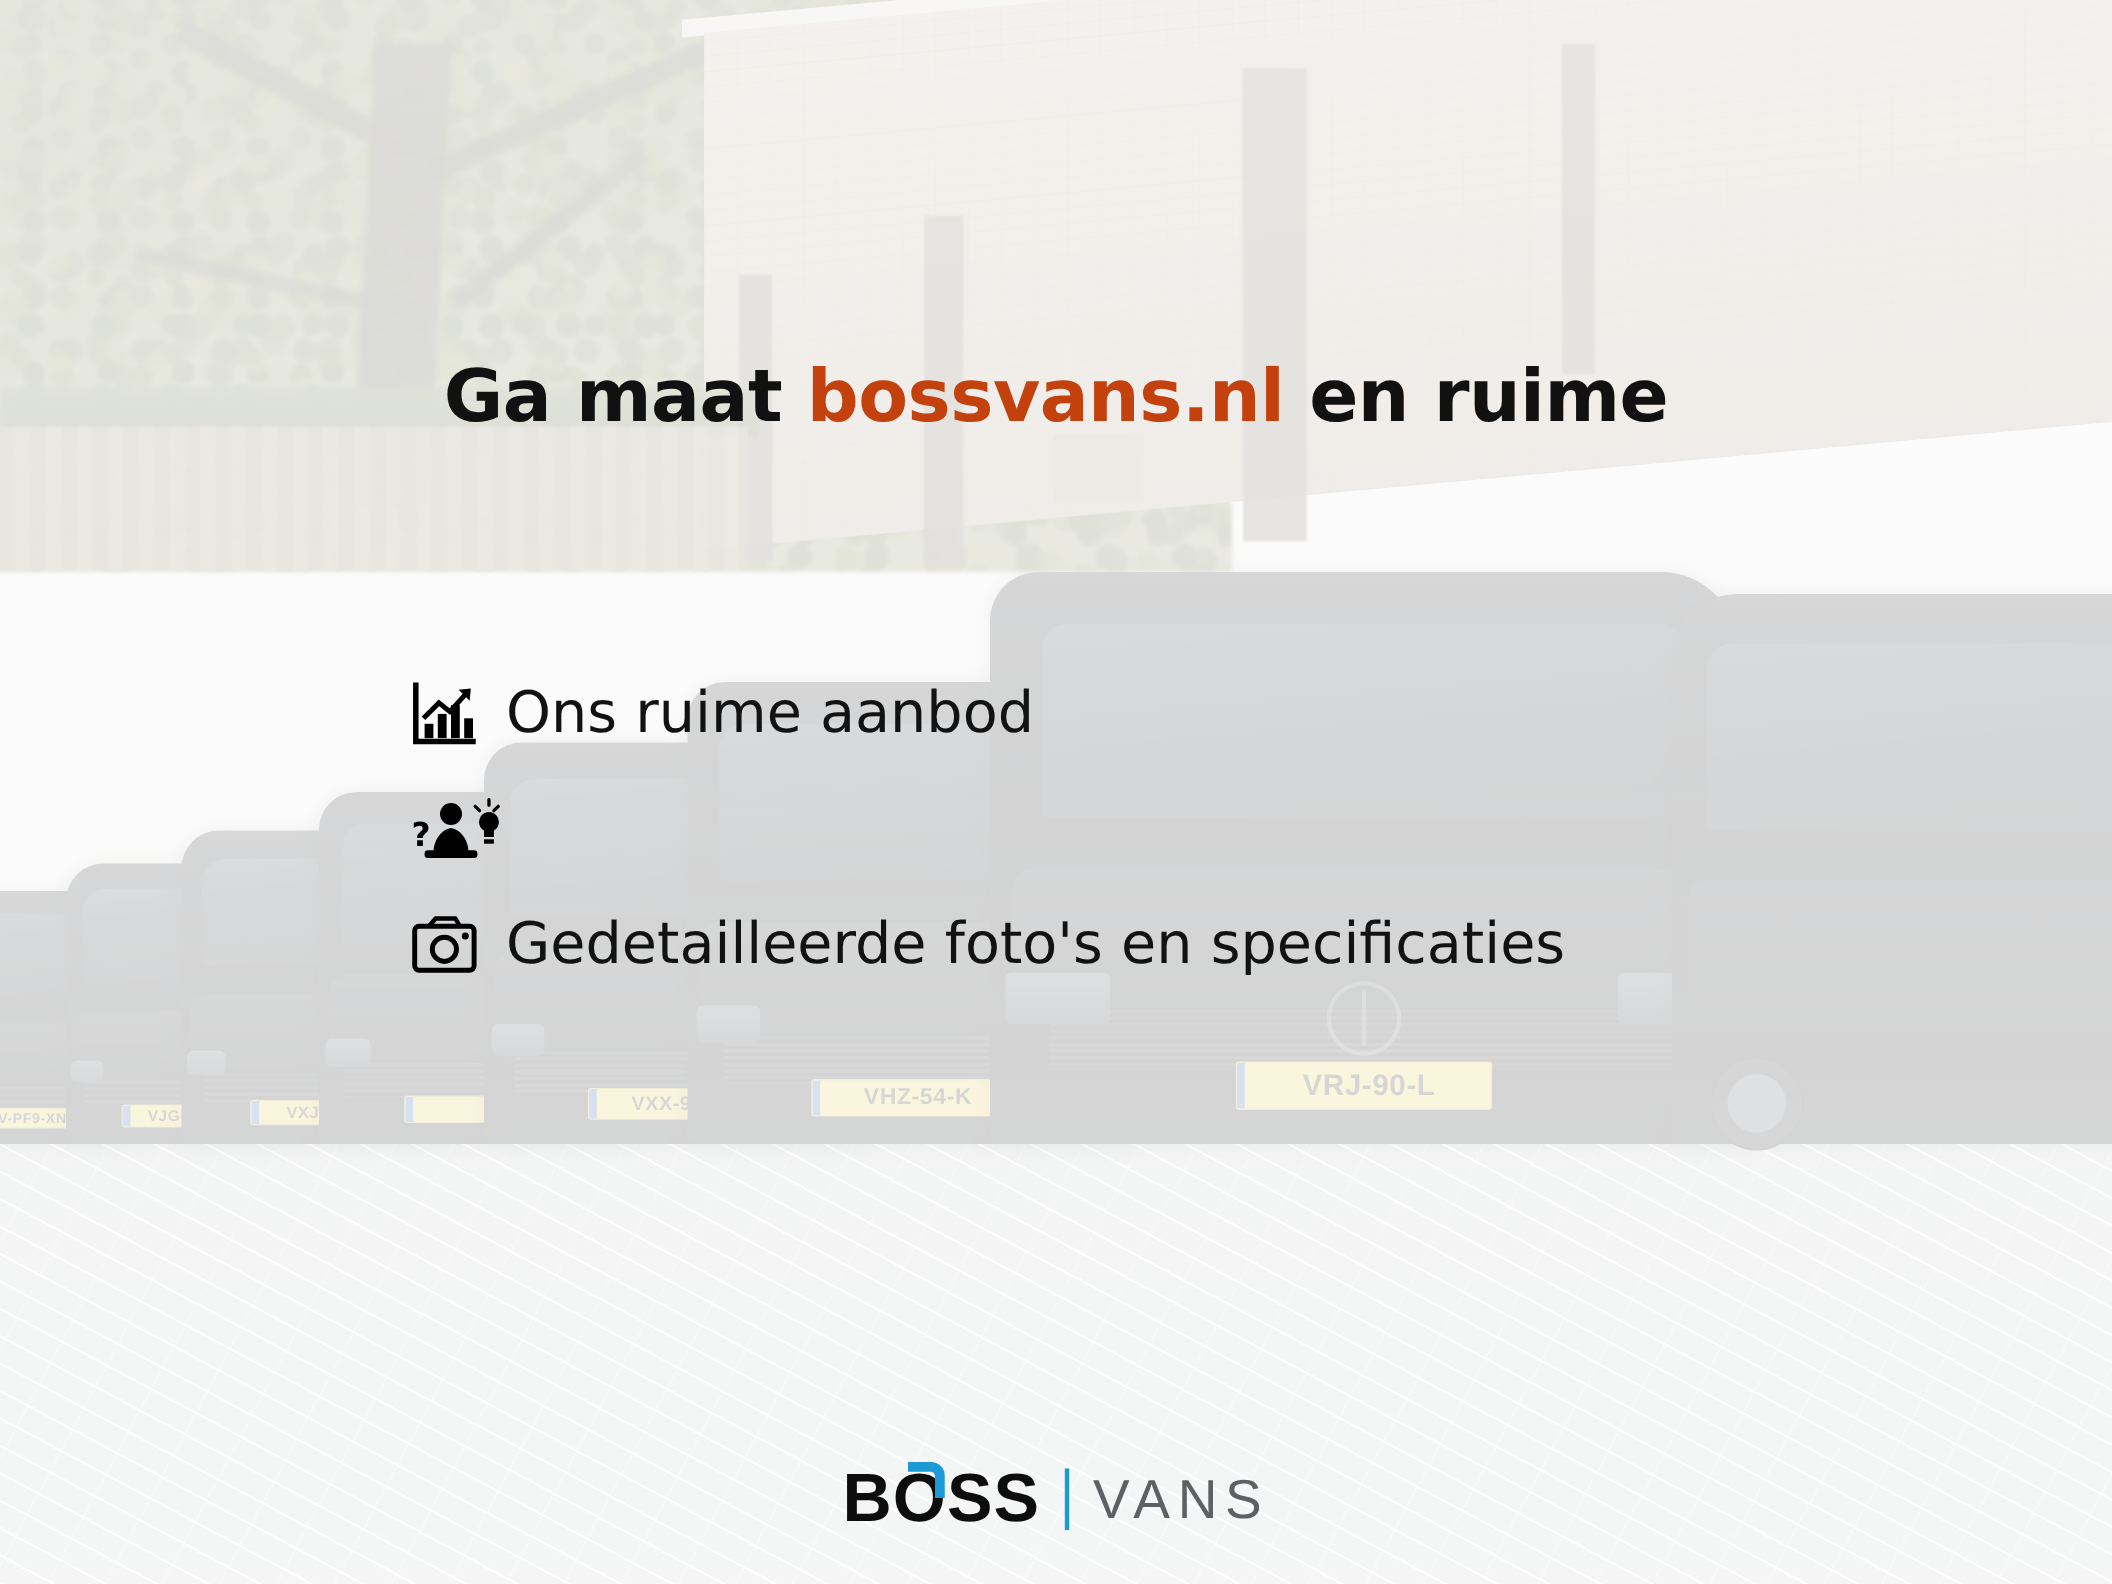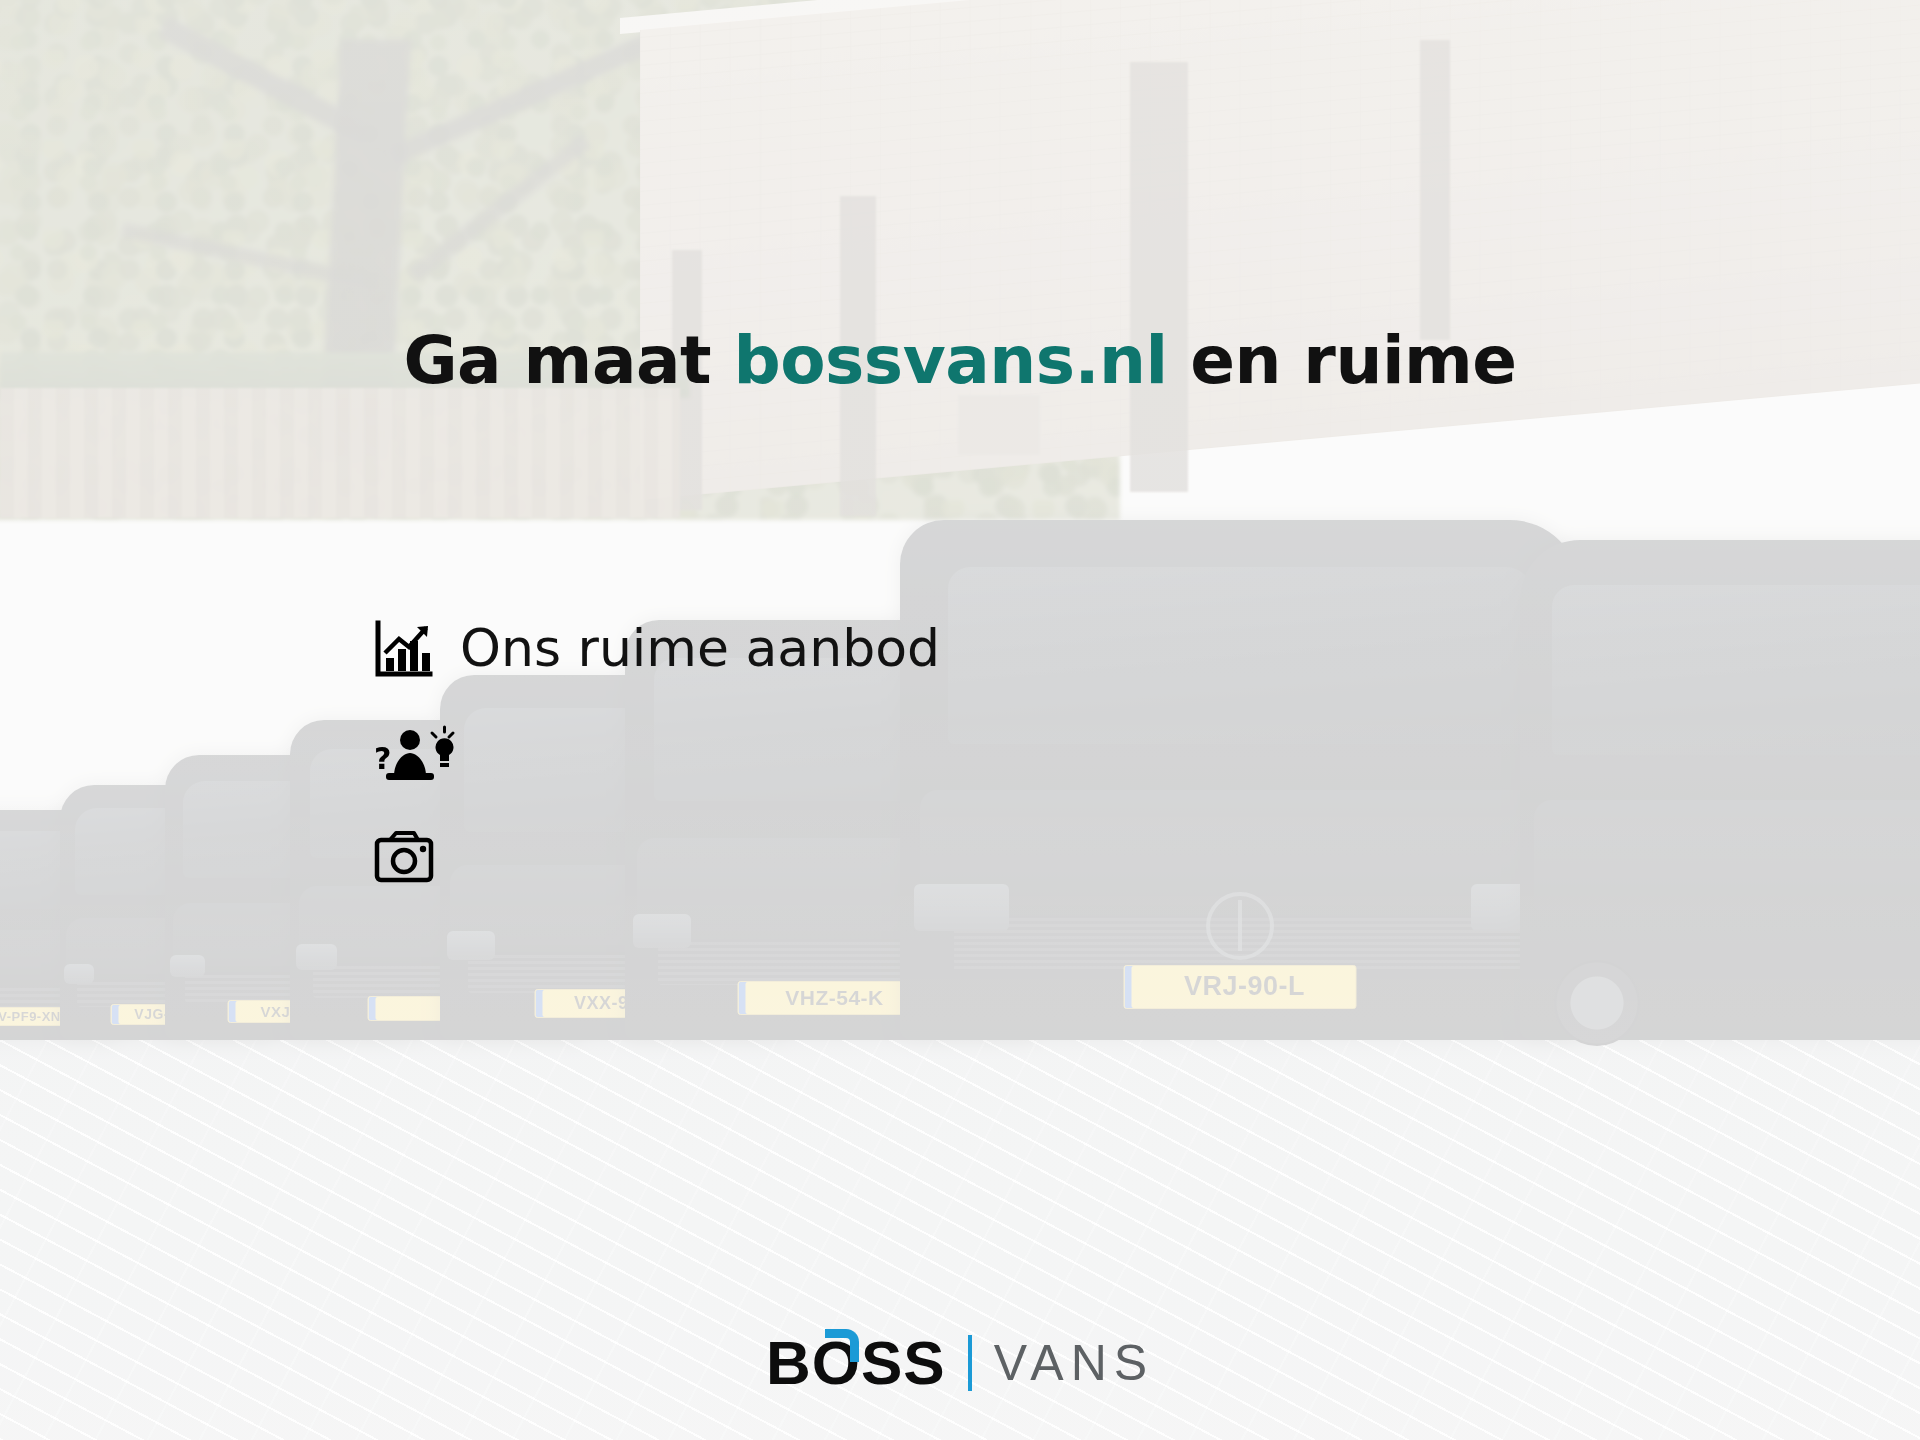--- a/index.html
+++ b/index.html
@@ -190,21 +190,21 @@
   .content{position:absolute;inset:0;}
 
   .headline{
     position:absolute;left:0;right:0;top:326px;
     text-align:center;
     font-size:66px;font-weight:700;line-height:1.05;
     color:#111111;
     letter-spacing:-0.5px;
     white-space:nowrap;
   }
-  .headline .accent{color:#0f766e;}
+  .headline .accent{color:#c2410c;}
 
   .bullets{
     position:absolute;left:374px;top:620px;
     display:flex;flex-direction:column;gap:47px;
   }
   .bullet{display:flex;align-items:center;}
   .bullet .bicon{
     width:86px;flex:0 0 86px;
     display:flex;align-items:center;justify-content:flex-start;
     color:#000;
@@ -384,20 +384,21 @@
 
       <div class="bullet">
         <span class="bicon">
           <svg width="64" height="54" viewBox="0 0 64 54" aria-hidden="true">
             <path d="M16 10 L22 3 L40 3 L44 10" fill="none" stroke="#000" stroke-width="4" stroke-linejoin="round"></path>
             <rect x="3" y="10" width="54" height="40" rx="4" fill="none" stroke="#000" stroke-width="4.5"></rect>
             <circle cx="30" cy="31" r="11" fill="none" stroke="#000" stroke-width="4.5"></circle>
             <circle cx="49" cy="19" r="3.2" fill="#000"></circle>
           </svg>
         </span>
+        <span class="btext">Gedetailleerde foto's en specificaties</span>
       </div>
 
     </div>
 
     <div class="logo">
       <span class="logo-boss">
           <span>B</span>
           <span class="o-wrap"><span>O</span><i class="o-accent"></i></span>
           <span>SS</span>
         </span>

